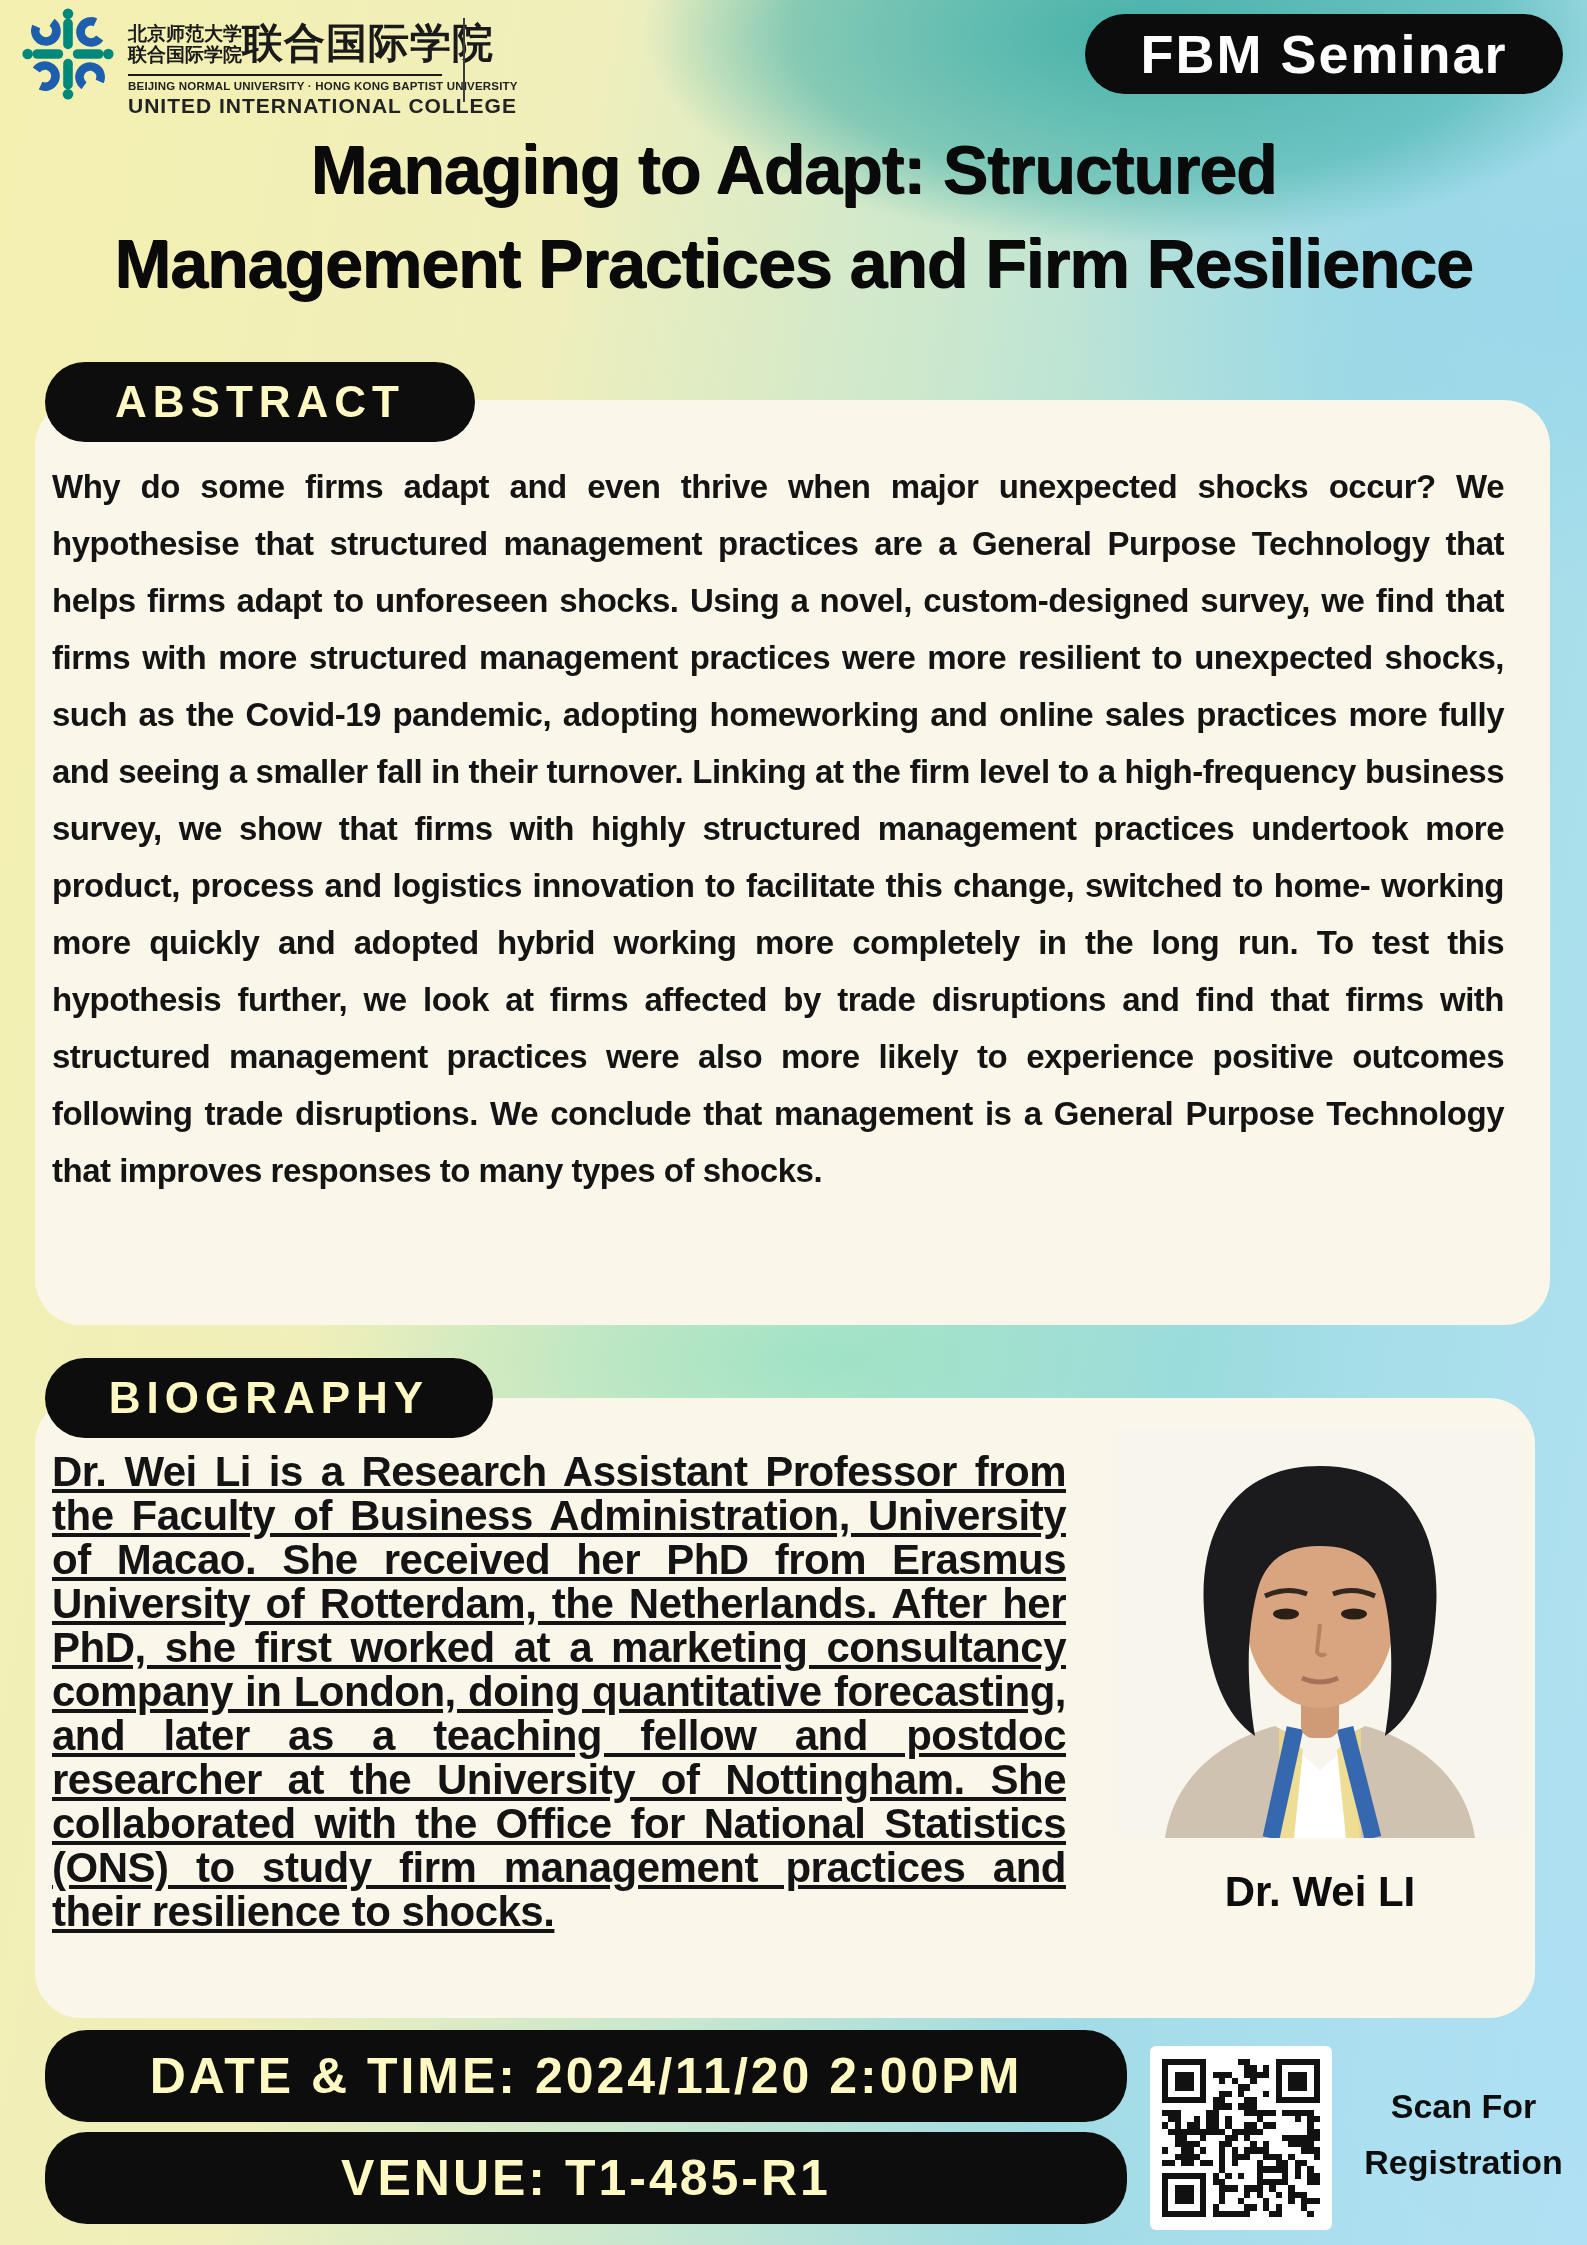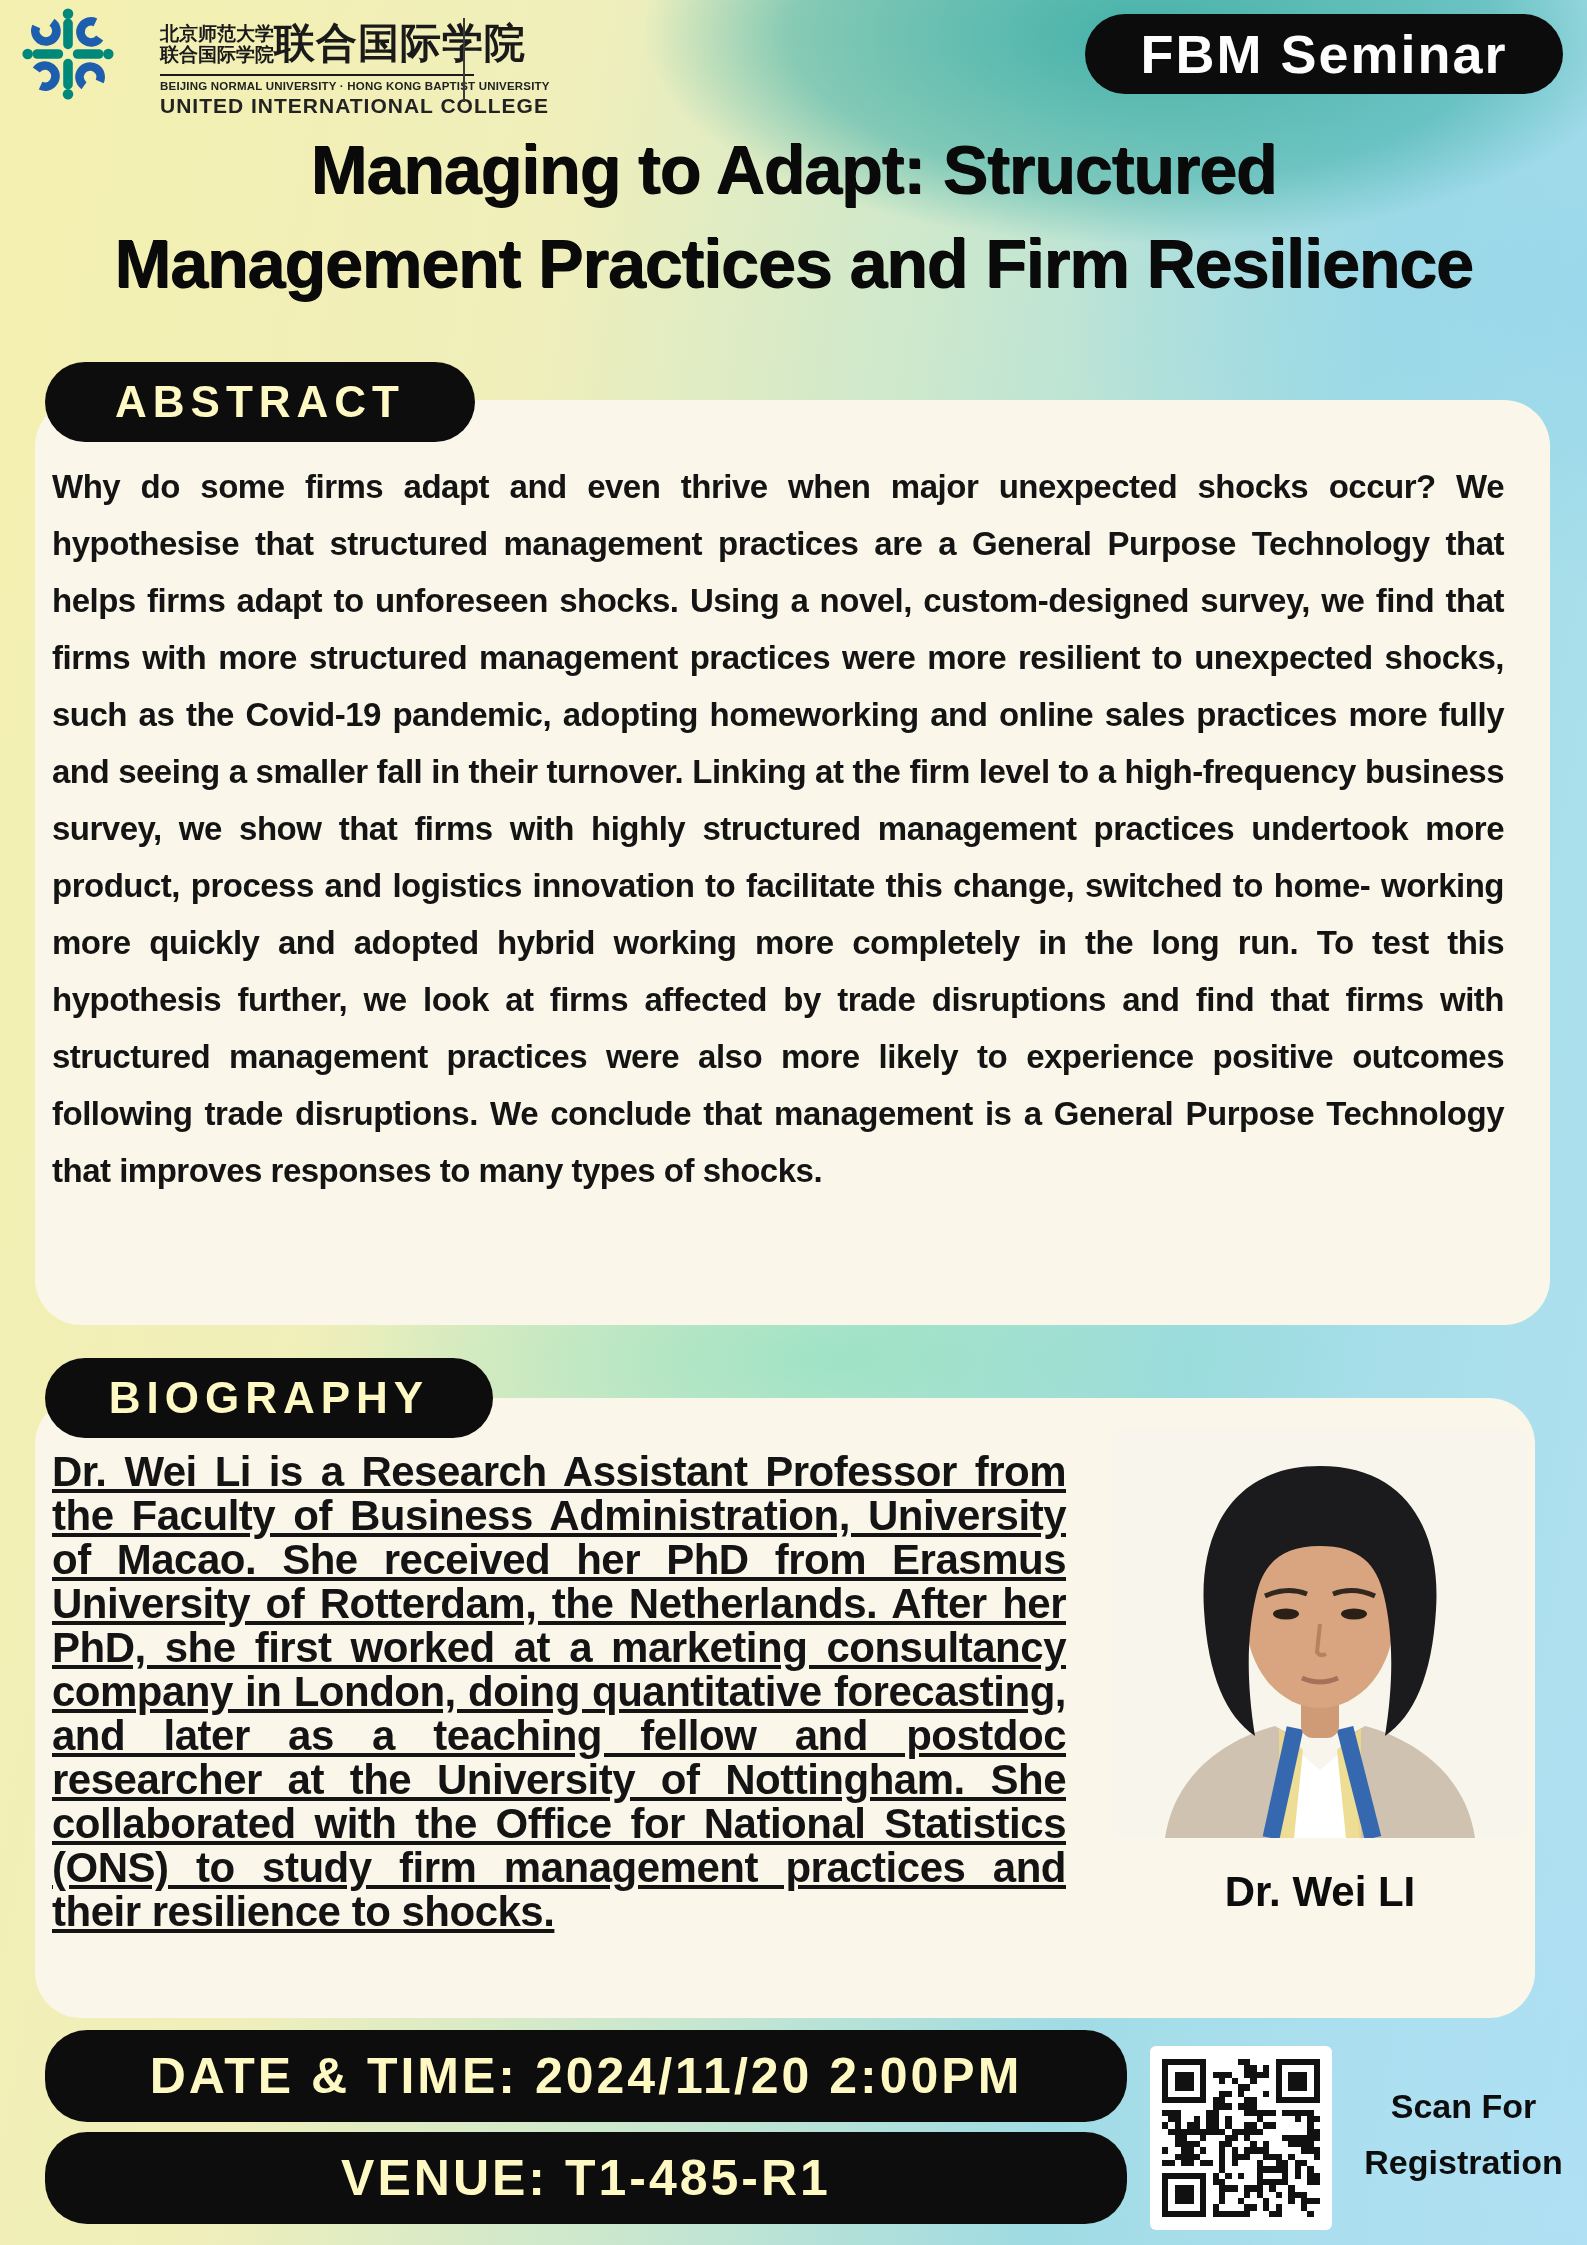--- a/index.html
+++ b/index.html
@@ -12,21 +12,21 @@
     background-color:#eef0bc;
     background-image:
       radial-gradient(ellipse 640px 270px at 72% 1.5%, rgba(64,175,167,0.95) 0%, rgba(64,175,167,0.55) 55%, rgba(64,175,167,0) 78%),
       radial-gradient(ellipse 820px 430px at 103% 13%, rgba(150,214,235,0.85), rgba(150,214,235,0) 70%),
       radial-gradient(ellipse 920px 620px at 104% 92%, rgba(173,223,243,0.95), rgba(173,223,243,0) 72%),
       radial-gradient(ellipse 760px 260px at 52% 60.5%, rgba(130,224,188,0.55), rgba(130,224,188,0) 70%),
       linear-gradient(100deg,#f4f0b0 0%,#f0efbb 30%,#c8e7cf 52%,#9fdbe3 72%,#b3e2f3 100%);
   }
   
   .logo{position:absolute;left:20px;top:6px;width:96px;height:100px;}
-  .univ{position:absolute;left:128px;top:16px;width:330px;margin-left:32px;}
+  .univ{position:absolute;left:128px;top:16px;width:330px;}
   .cn-row{display:flex;align-items:center;}
   .cn-small{font-size:19px;line-height:21px;font-weight:700;color:#1a1a1a;white-space:nowrap;}
   .cn-big{font-size:41px;font-weight:700;color:#1a1a1a;white-space:nowrap;letter-spacing:1px;}
   .univ-rule{height:2px;background:#1a1a1a;margin:3px 0 4px 0;width:314px;}
   .en-small{font-size:11.5px;font-weight:700;letter-spacing:.2px;color:#222;white-space:nowrap;}
   .en-big{font-size:21px;font-weight:700;letter-spacing:1px;color:#222;white-space:nowrap;margin-top:2px;}
   .hdr-divider{position:absolute;left:463px;top:18px;width:2px;height:84px;background:#3a3a3a;}
   .faculty{position:absolute;left:490px;top:10px;}
   .faculty-cn{font-family:"Liberation Serif", serif;font-size:40px;font-weight:700;letter-spacing:14px;color:#161616;white-space:nowrap;}
   .faculty-en{font-family:"Liberation Serif", serif;font-size:25px;font-weight:700;color:#161616;margin-top:14px;white-space:nowrap;}

